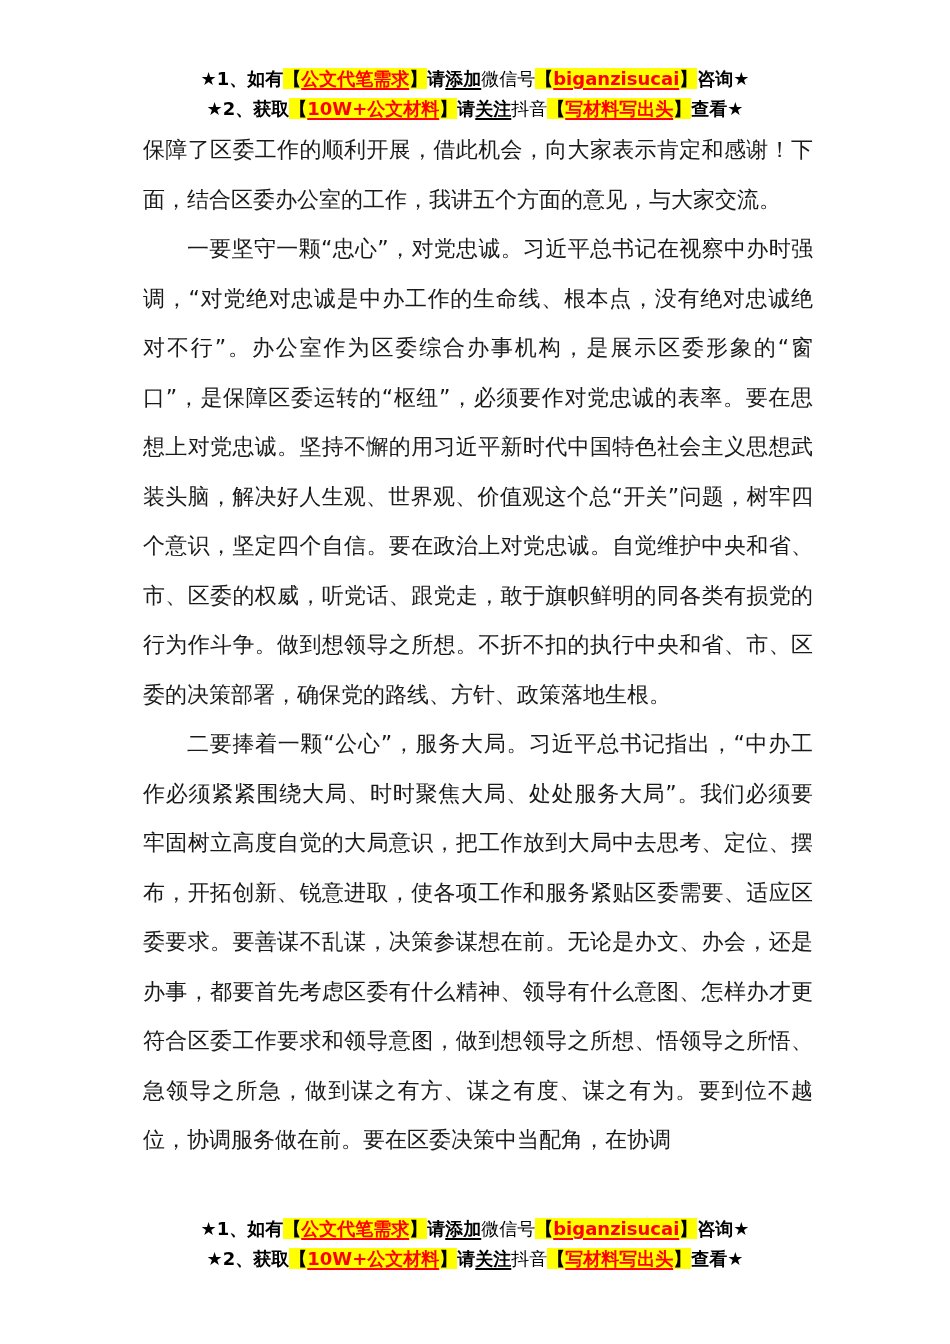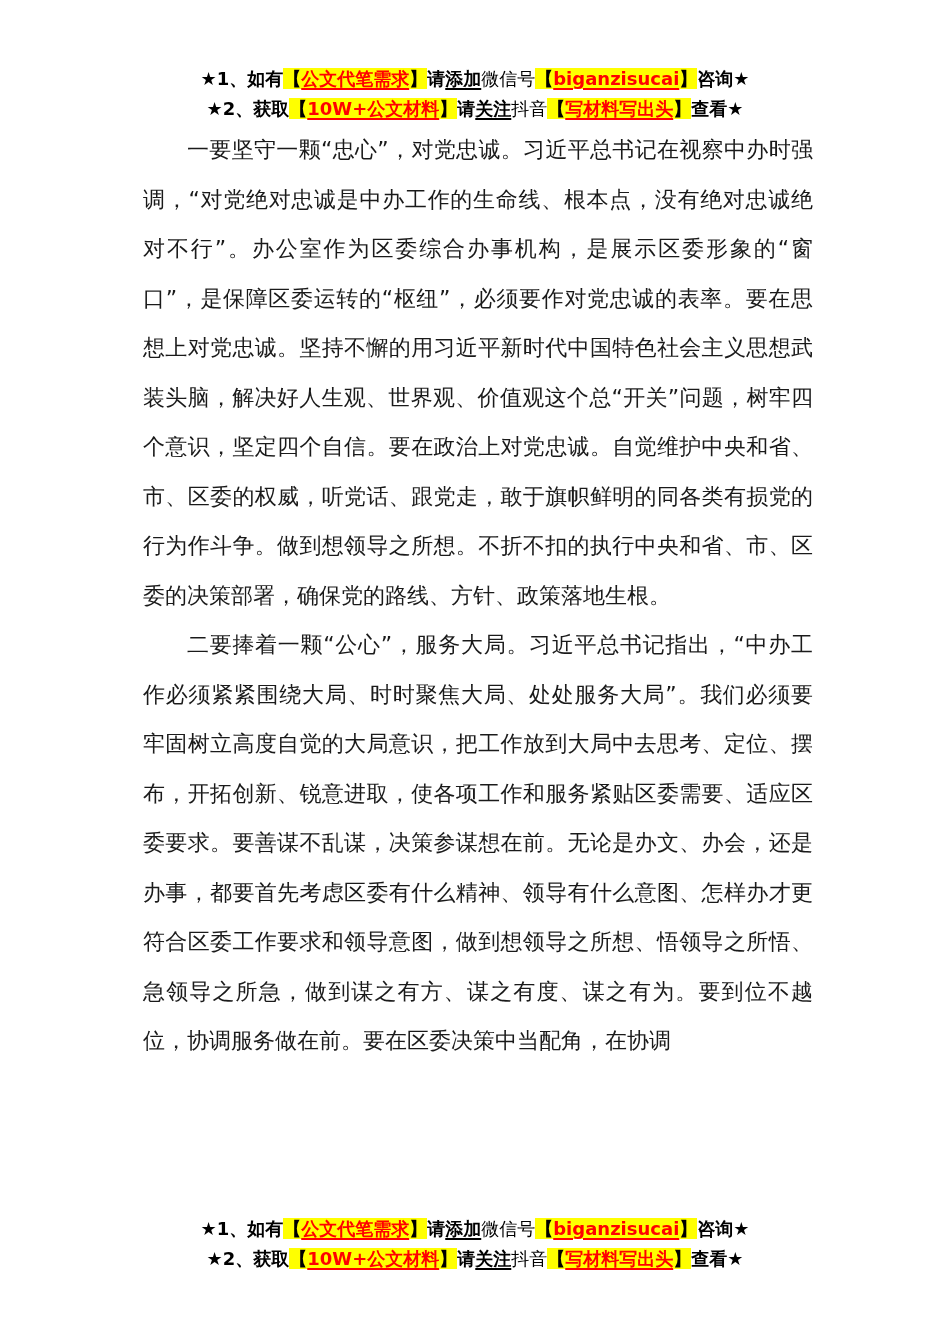--- a/index.html
+++ b/index.html
@@ -58,20 +58,21 @@
 <body>
 
 <div class="page">
 
   <div class="promo promo-top">
     <div class="promo-line"><span class="seg bold">★1、如有</span><span class="seg bold hl">【</span><span class="seg bold hl red runder">公文代笔需求</span><span class="seg bold hl">】</span><span class="seg bold">请</span><span class="seg bold bunder">添加</span><span class="seg">微信号</span><span class="seg bold hl">【</span><span class="seg bold hl red runder">biganzisucai</span><span class="seg bold hl">】</span><span class="seg bold">咨询★</span></div>
     <div class="promo-line"><span class="seg bold">★2、获取</span><span class="seg bold hl">【</span><span class="seg bold hl red runder">10W+公文材料</span><span class="seg bold hl">】</span><span class="seg bold">请</span><span class="seg bold bunder">关注</span><span class="seg">抖音</span><span class="seg bold hl">【</span><span class="seg bold hl red runder">写材料写出头</span><span class="seg bold hl">】</span><span class="seg bold">查看★</span></div>
   </div>
 
   <div class="body-text">
+    <p class="para">保障了区委工作的顺利开展，借此机会，向大家表示肯定和感谢！下面，结合区委办公室的工作，我讲五个方面的意见，与大家交流。</p>
     <p class="para indent">一要坚守一颗“忠心”，对党忠诚。习近平总书记在视察中办时强调，“对党绝对忠诚是中办工作的生命线、根本点，没有绝对忠诚绝对不行”。办公室作为区委综合办事机构，是展示区委形象的“窗口”，是保障区委运转的“枢纽”，必须要作对党忠诚的表率。要在思想上对党忠诚。坚持不懈的用习近平新时代中国特色社会主义思想武装头脑，解决好人生观、世界观、价值观这个总“开关”问题，树牢四个意识，坚定四个自信。要在政治上对党忠诚。自觉维护中央和省、市、区委的权威，听党话、跟党走，敢于旗帜鲜明的同各类有损党的行为作斗争。做到想领导之所想。不折不扣的执行中央和省、市、区委的决策部署，确保党的路线、方针、政策落地生根。</p>
     <p class="para indent">二要捧着一颗“公心”，服务大局。习近平总书记指出，“中办工作必须紧紧围绕大局、时时聚焦大局、处处服务大局”。我们必须要牢固树立高度自觉的大局意识，把工作放到大局中去思考、定位、摆布，开拓创新、锐意进取，使各项工作和服务紧贴区委需要、适应区委要求。要善谋不乱谋，决策参谋想在前。无论是办文、办会，还是办事，都要首先考虑区委有什么精神、领导有什么意图、怎样办才更符合区委工作要求和领导意图，做到想领导之所想、悟领导之所悟、急领导之所急，做到谋之有方、谋之有度、谋之有为。要到位不越位，协调服务做在前。要在区委决策中当配角，在协调</p>
   </div>
 
   <div class="promo promo-bottom">
     <div class="promo-line"><span class="seg bold">★1、如有</span><span class="seg bold hl">【</span><span class="seg bold hl red runder">公文代笔需求</span><span class="seg bold hl">】</span><span class="seg bold">请</span><span class="seg bold bunder">添加</span><span class="seg">微信号</span><span class="seg bold hl">【</span><span class="seg bold hl red runder">biganzisucai</span><span class="seg bold hl">】</span><span class="seg bold">咨询★</span></div>
     <div class="promo-line"><span class="seg bold">★2、获取</span><span class="seg bold hl">【</span><span class="seg bold hl red runder">10W+公文材料</span><span class="seg bold hl">】</span><span class="seg bold">请</span><span class="seg bold bunder">关注</span><span class="seg">抖音</span><span class="seg bold hl">【</span><span class="seg bold hl red runder">写材料写出头</span><span class="seg bold hl">】</span><span class="seg bold">查看★</span></div>
   </div>
 
 </div>

